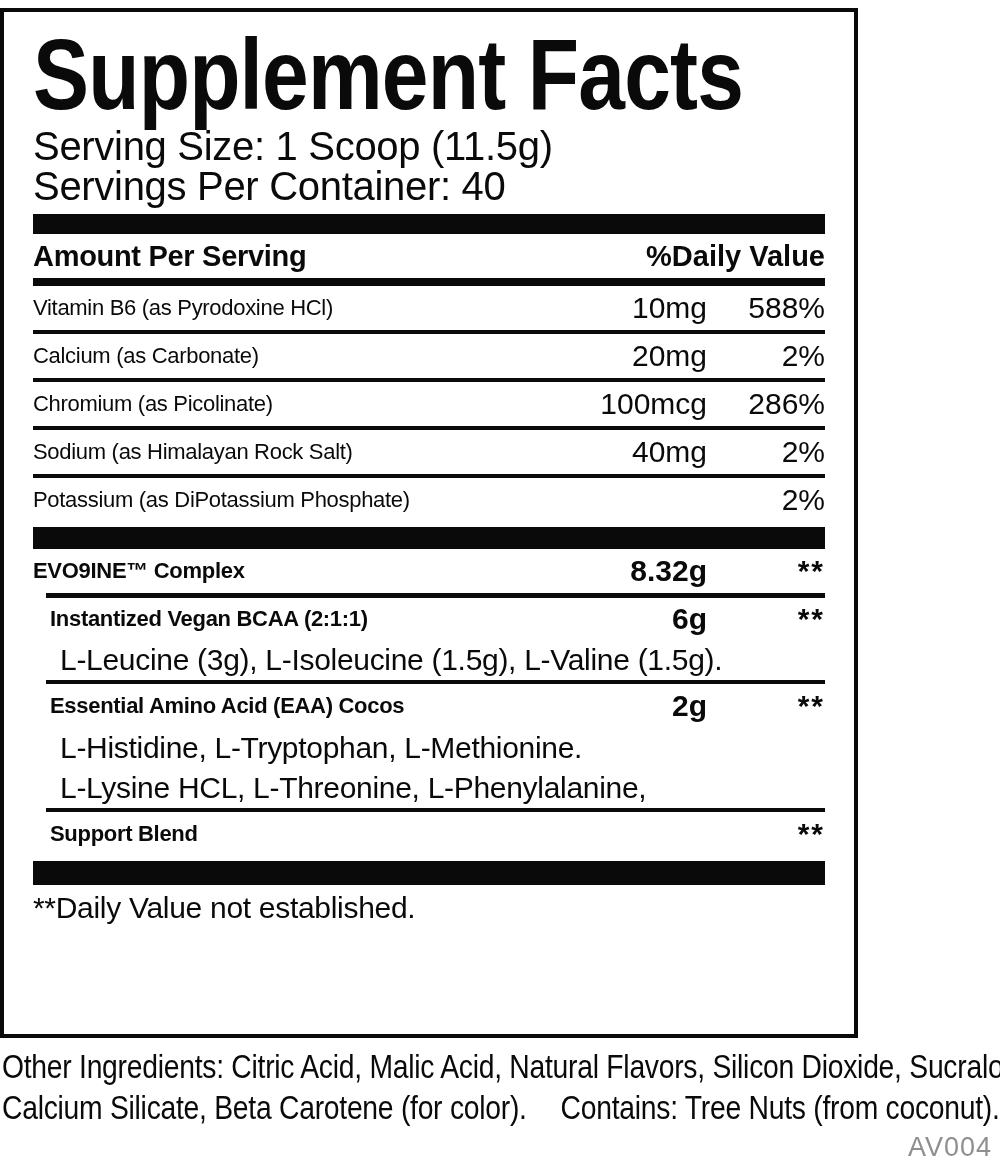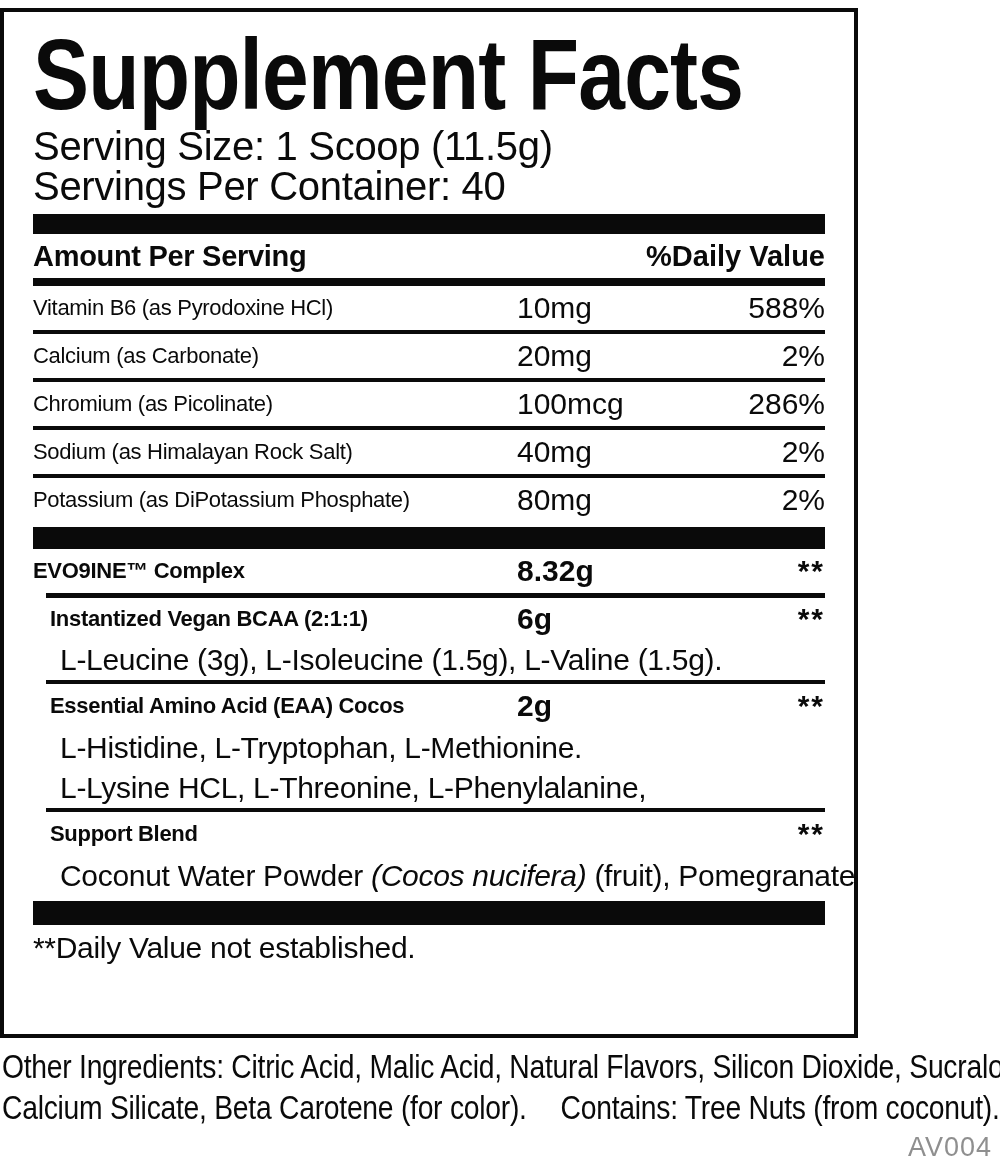--- a/index.html
+++ b/index.html
@@ -27,21 +27,21 @@
   .bar2 { height:22px; margin-top:5px; }
   .bar3 { height:24px; margin-top:5px; }
   .rule      { background:#0a0a0a; }
   .rule-head { height:8px; }
   .rule-thin { height:4px; }
   .rule-sub      { height:5px; margin-left:13px; }
   .rule-sub-thin { height:4px; margin-left:13px; }
   .row { display:flex; align-items:center; height:44px; }
   .row-sm { height:42px; }
   .row .name { flex:1; font-size:22px; letter-spacing:-0.3px; white-space:nowrap; }
-  .row .amt  { width:190px; text-align:left; font-size:30px; }
+  .row .amt  { width:190px; text-align:right; font-size:30px; }
   .row .dv   { width:118px; text-align:right; font-size:30px; }
   .bold { font-weight:bold; }
   .head-row .name { font-size:29px; font-weight:bold; }
   .head-row .dvh  { font-size:29px; font-weight:bold; text-align:right; }
   .sub-name { padding-left:17px; }
   .dv-ast { font-weight:bold; letter-spacing:2px; }
   .detail { padding-left:27px; font-size:30px; line-height:40px; letter-spacing:-0.3px; white-space:nowrap; }
   .it { font-style:italic; }
   .footnote { margin-top:3px; font-size:30px; line-height:40px; letter-spacing:-0.3px; }
   .footer {
@@ -96,21 +96,20 @@
 
   <div class="row">
     <div class="name">Sodium (as Himalayan Rock Salt)</div>
     <div class="amt">40mg</div>
     <div class="dv">2%</div>
   </div>
   <div class="rule rule-thin"></div>
 
   <div class="row">
     <div class="name">Potassium (as DiPotassium Phosphate)</div>
-    <div class="amt">80mg</div>
     <div class="dv">2%</div>
   </div>
 
   <div class="bar bar2"></div>
 
   <div class="row">
     <div class="name bold">EVO9INE™ Complex</div>
     <div class="amt bold">8.32g</div>
     <div class="dv dv-ast">**</div>
   </div>
@@ -130,21 +129,20 @@
     <div class="dv dv-ast">**</div>
   </div>
   <div class="detail"><span>L-Histidine, L-Tryptophan, L-Methionine.</span></div>
   <div class="detail"><span>L-Lysine HCL, L-Threonine, L-Phenylalanine,</span></div>
   <div class="rule rule-sub-thin"></div>
 
   <div class="row">
     <div class="name bold sub-name">Support Blend</div>
     <div class="dv dv-ast">**</div>
   </div>
-  <div class="detail"><span>Coconut Water Powder </span><span class="it">(Cocos nucifera)</span><span> (fruit), Pomegranate</span></div>
 
   <div class="bar bar3"></div>
 
   <div class="footnote">**Daily Value not established.</div>
 
 </div>
 
 <div class="footer">
   <div>Other Ingredients: Citric Acid, Malic Acid, Natural Flavors, Silicon Dioxide, Sucralose,</div>
   <div class="footer-line2">

